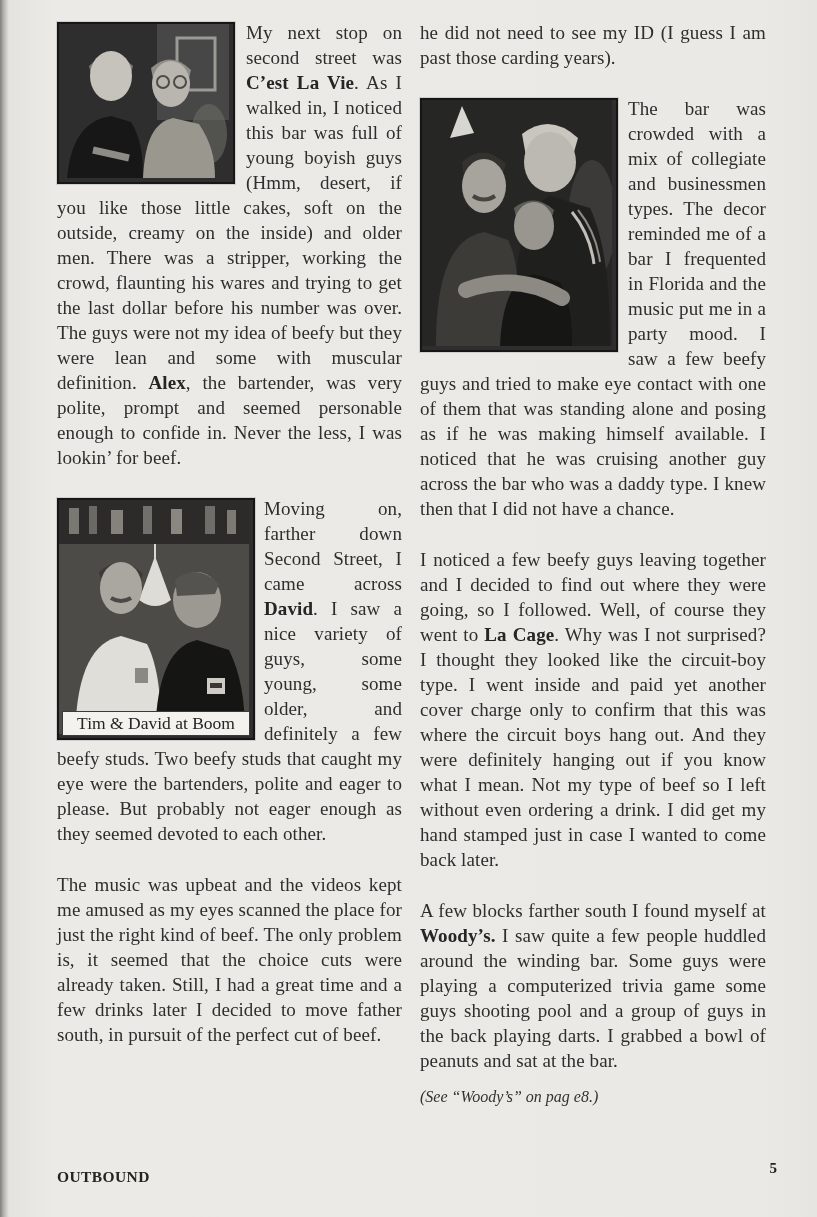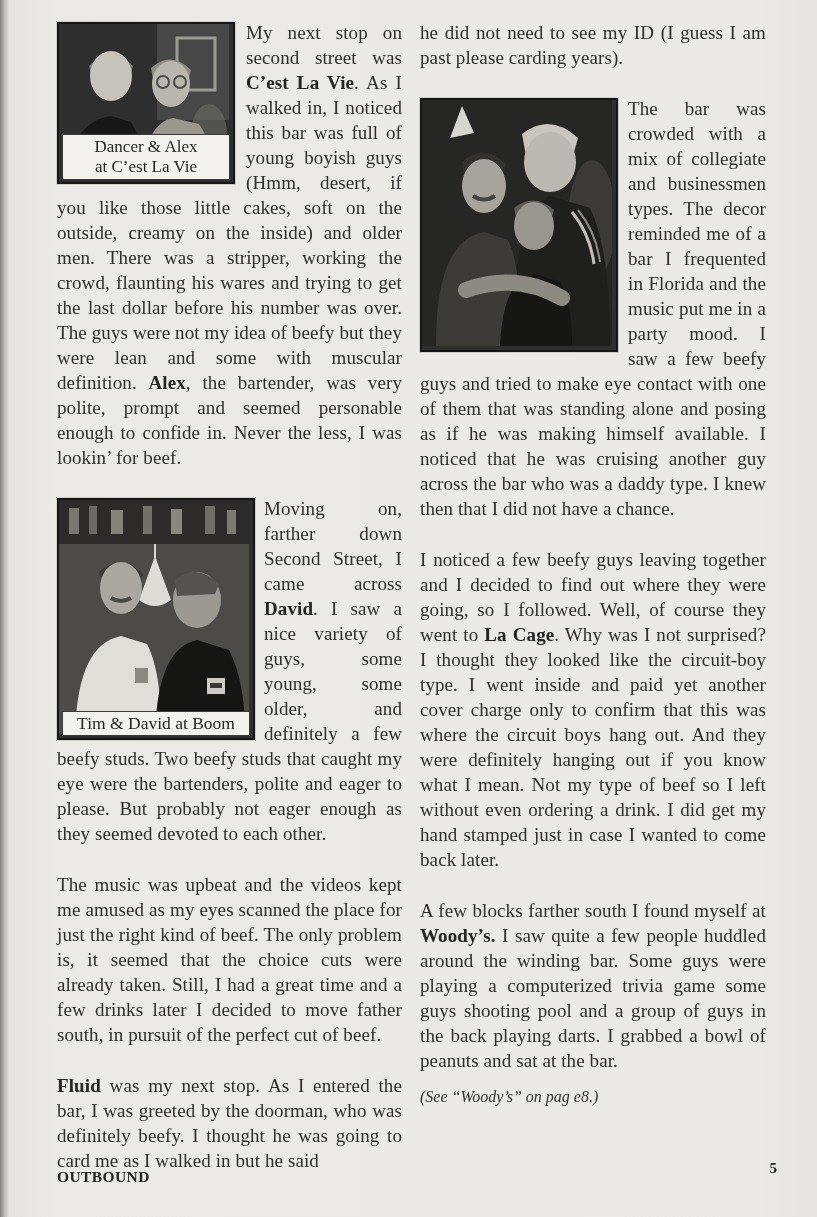--- a/index.html
+++ b/index.html
@@ -79,24 +79,20 @@
         <ellipse cx="52" cy="52" rx="21" ry="25" fill="#c6c3bc"></ellipse>
         <path d="M8,154 C12,112 28,96 52,92 l20,6 c10,16 12,34 12,56 Z" fill="#171717"></path>
         <path d="M34,126 l36,8" stroke="#8e8c86" stroke-width="7" fill="none"></path>
 
         <path d="M92,44 q20,-18 40,2 l-3,12 -34,2 Z" fill="#8f8d86"></path>
         <ellipse cx="112" cy="60" rx="19" ry="23" fill="#b9b6af"></ellipse>
         <circle cx="104" cy="58" r="6" fill="none" stroke="#4c4b48" stroke-width="2"></circle>
         <circle cx="121" cy="58" r="6" fill="none" stroke="#4c4b48" stroke-width="2"></circle>
         <path d="M84,154 c2,-40 12,-56 30,-60 l26,6 c12,18 16,34 16,54 Z" fill="#9a978f"></path>
       </svg>
-      <div class="caption two-line">
-        <div>Dancer &amp; Alex</div>
-        <div>at C’est La Vie</div>
-      </div>
     </div>
 
     <p class="body"><span>My next stop on second street was </span><span class="b">C’est La Vie</span><span>.  As I walked in, I noticed this bar was full of young boyish guys (Hmm, desert, if you like those little cakes, soft on the outside, creamy on the inside) and older men.  There was a stripper, working the crowd, flaunting his wares and trying to get the last dollar before his number was over.  The guys were not my idea of beefy but they were lean and some with muscular definition.  </span><span class="bi">Alex</span><span>, the bartender, was very polite, prompt and seemed personable enough to confide in.  Never the less, I was lookin’ for beef.</span></p>
 
     <div class="clear"></div>
 
     <div class="photo photo2">
       <svg width="190" height="234" viewBox="0 0 190 234">
         <rect width="190" height="234" fill="#4c4b48"></rect>
         <rect x="0" y="0" width="190" height="44" fill="#2c2b29"></rect>
@@ -125,27 +121,26 @@
       </svg>
       <div class="caption">Tim &amp; David at Boom</div>
     </div>
 
     <p class="body"><span>Moving on, farther down Second Street, I came across </span><span class="b">David</span><span>.  I saw a nice variety of guys, some young, some older, and definitely a few beefy studs.  Two beefy studs that caught my eye were the bartenders, polite and eager to please.  But probably not eager enough as they seemed devoted to each other.</span></p>
 
     <div class="clear"></div>
 
     <p class="body">The music was upbeat and the videos kept me amused as my eyes scanned the place for just the right kind of beef.   The only problem is, it seemed that the choice cuts were already taken.  Still, I had a great time and a few drinks later I decided to move father south, in pursuit of the perfect cut of beef.</p>
 
-    <p class="body"><span class="b">Fluid</span><span> was my next stop.  As I entered the bar, I was greeted by the doorman, who was definitely beefy.  I thought he was going to card me as I walked in but he said</span></p>
 
   </div>
 
   <div class="col col-right">
 
-    <p class="body">he did not need to see my ID (I guess I am past please carding years).</p>
+    <p class="body">he did not need to see my ID (I guess I am past those carding years).</p>
 
     <div class="photo photo3">
       <svg width="190" height="246" viewBox="0 0 190 246">
         <rect width="190" height="246" fill="#262625"></rect>
         <ellipse cx="170" cy="120" rx="24" ry="60" fill="#3b3a38"></ellipse>
 
         <path d="M40,6 l-12,32 24,-5 Z" fill="#d8d6d0"></path>
 
         <path d="M100,34 q28,-22 56,4 l-4,14 -48,4 Z" fill="#c9c6bf"></path>
         <ellipse cx="128" cy="62" rx="26" ry="30" fill="#bcb9b2"></ellipse>

